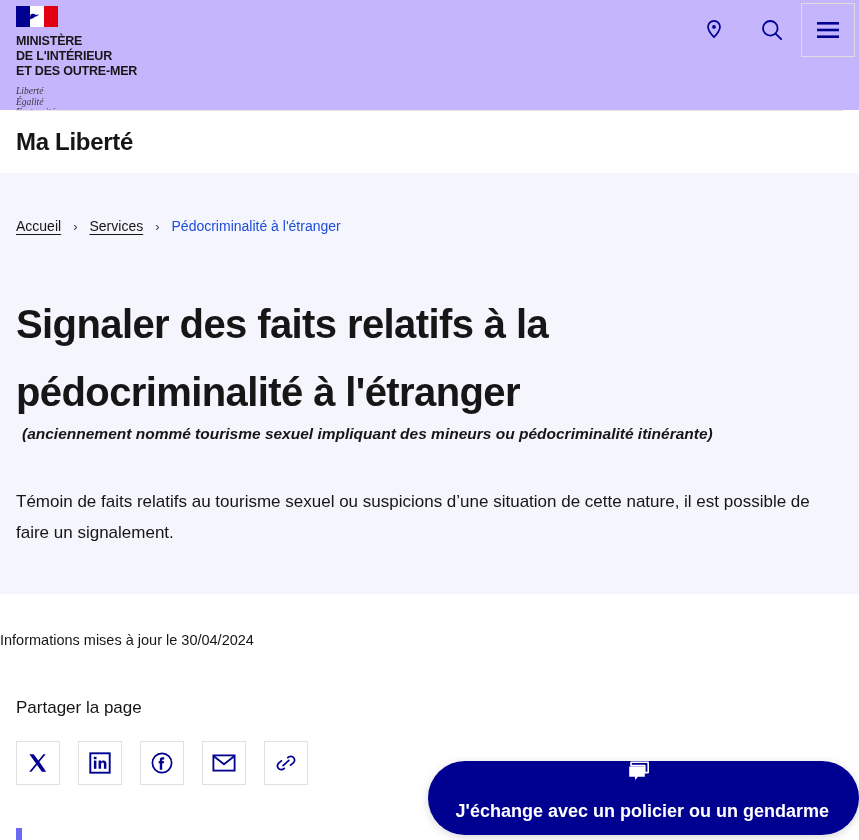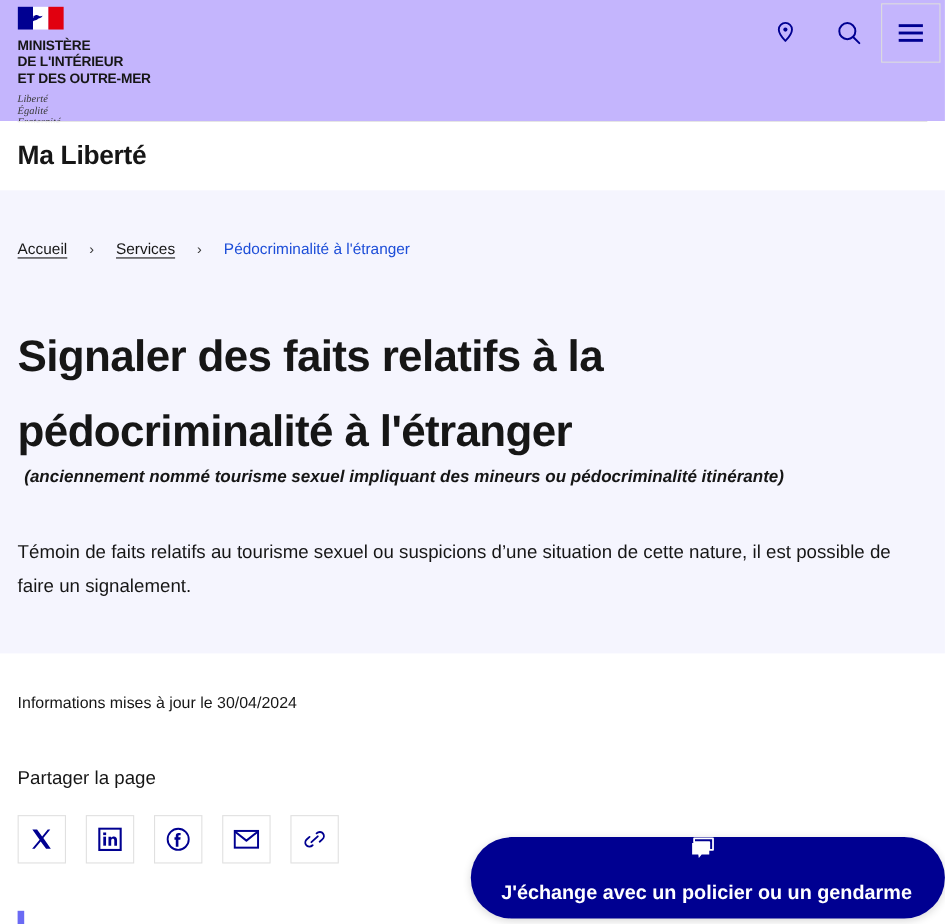--- a/index.html
+++ b/index.html
@@ -67,21 +67,21 @@
     font-size: 24px; font-weight: 700; color: #161616; letter-spacing: -0.3px;
   }
 
   
   .hero {
     position: absolute; left: 0; top: 173px; width: 859px; height: 421px;
     background: #f5f5fe;
   }
   .breadcrumb {
     position: absolute; left: 16px; top: 45px;
-    display: flex; align-items: center; gap: 8px;
+    display: flex; align-items: center; gap: 0;
     font-size: 14px; color: #161616;
   }
   .bc-link {
     color: #161616; text-decoration: underline; text-underline-offset: 3px;
     cursor: pointer;
   }
   .bc-sep {
     display: inline-block; margin: 0 12px; color: #3a3a3a;
     font-size: 13px; line-height: 1;
   }
@@ -96,21 +96,21 @@
     position: absolute; left: 16px; top: 252px; width: 800px;
     font-size: 15.5px; font-weight: 700; font-style: italic; color: #161616; margin-left: 6px;
   }
   .hero-body {
     position: absolute; left: 16px; top: 313px; width: 812px;
     font-size: 17px; line-height: 31px; color: #161616;
   }
 
   
   .updated {
-    position: absolute; left: 16px; top: 632px;
+    position: absolute; left: 0; top: 632px;
     font-size: 14.5px; color: #161616;
   }
   .share-label {
     position: absolute; left: 16px; top: 698px;
     font-size: 17px; color: #161616;
   }
   .share-row {
     position: absolute; left: 16px; top: 741px;
     display: flex; gap: 18px;
   }

